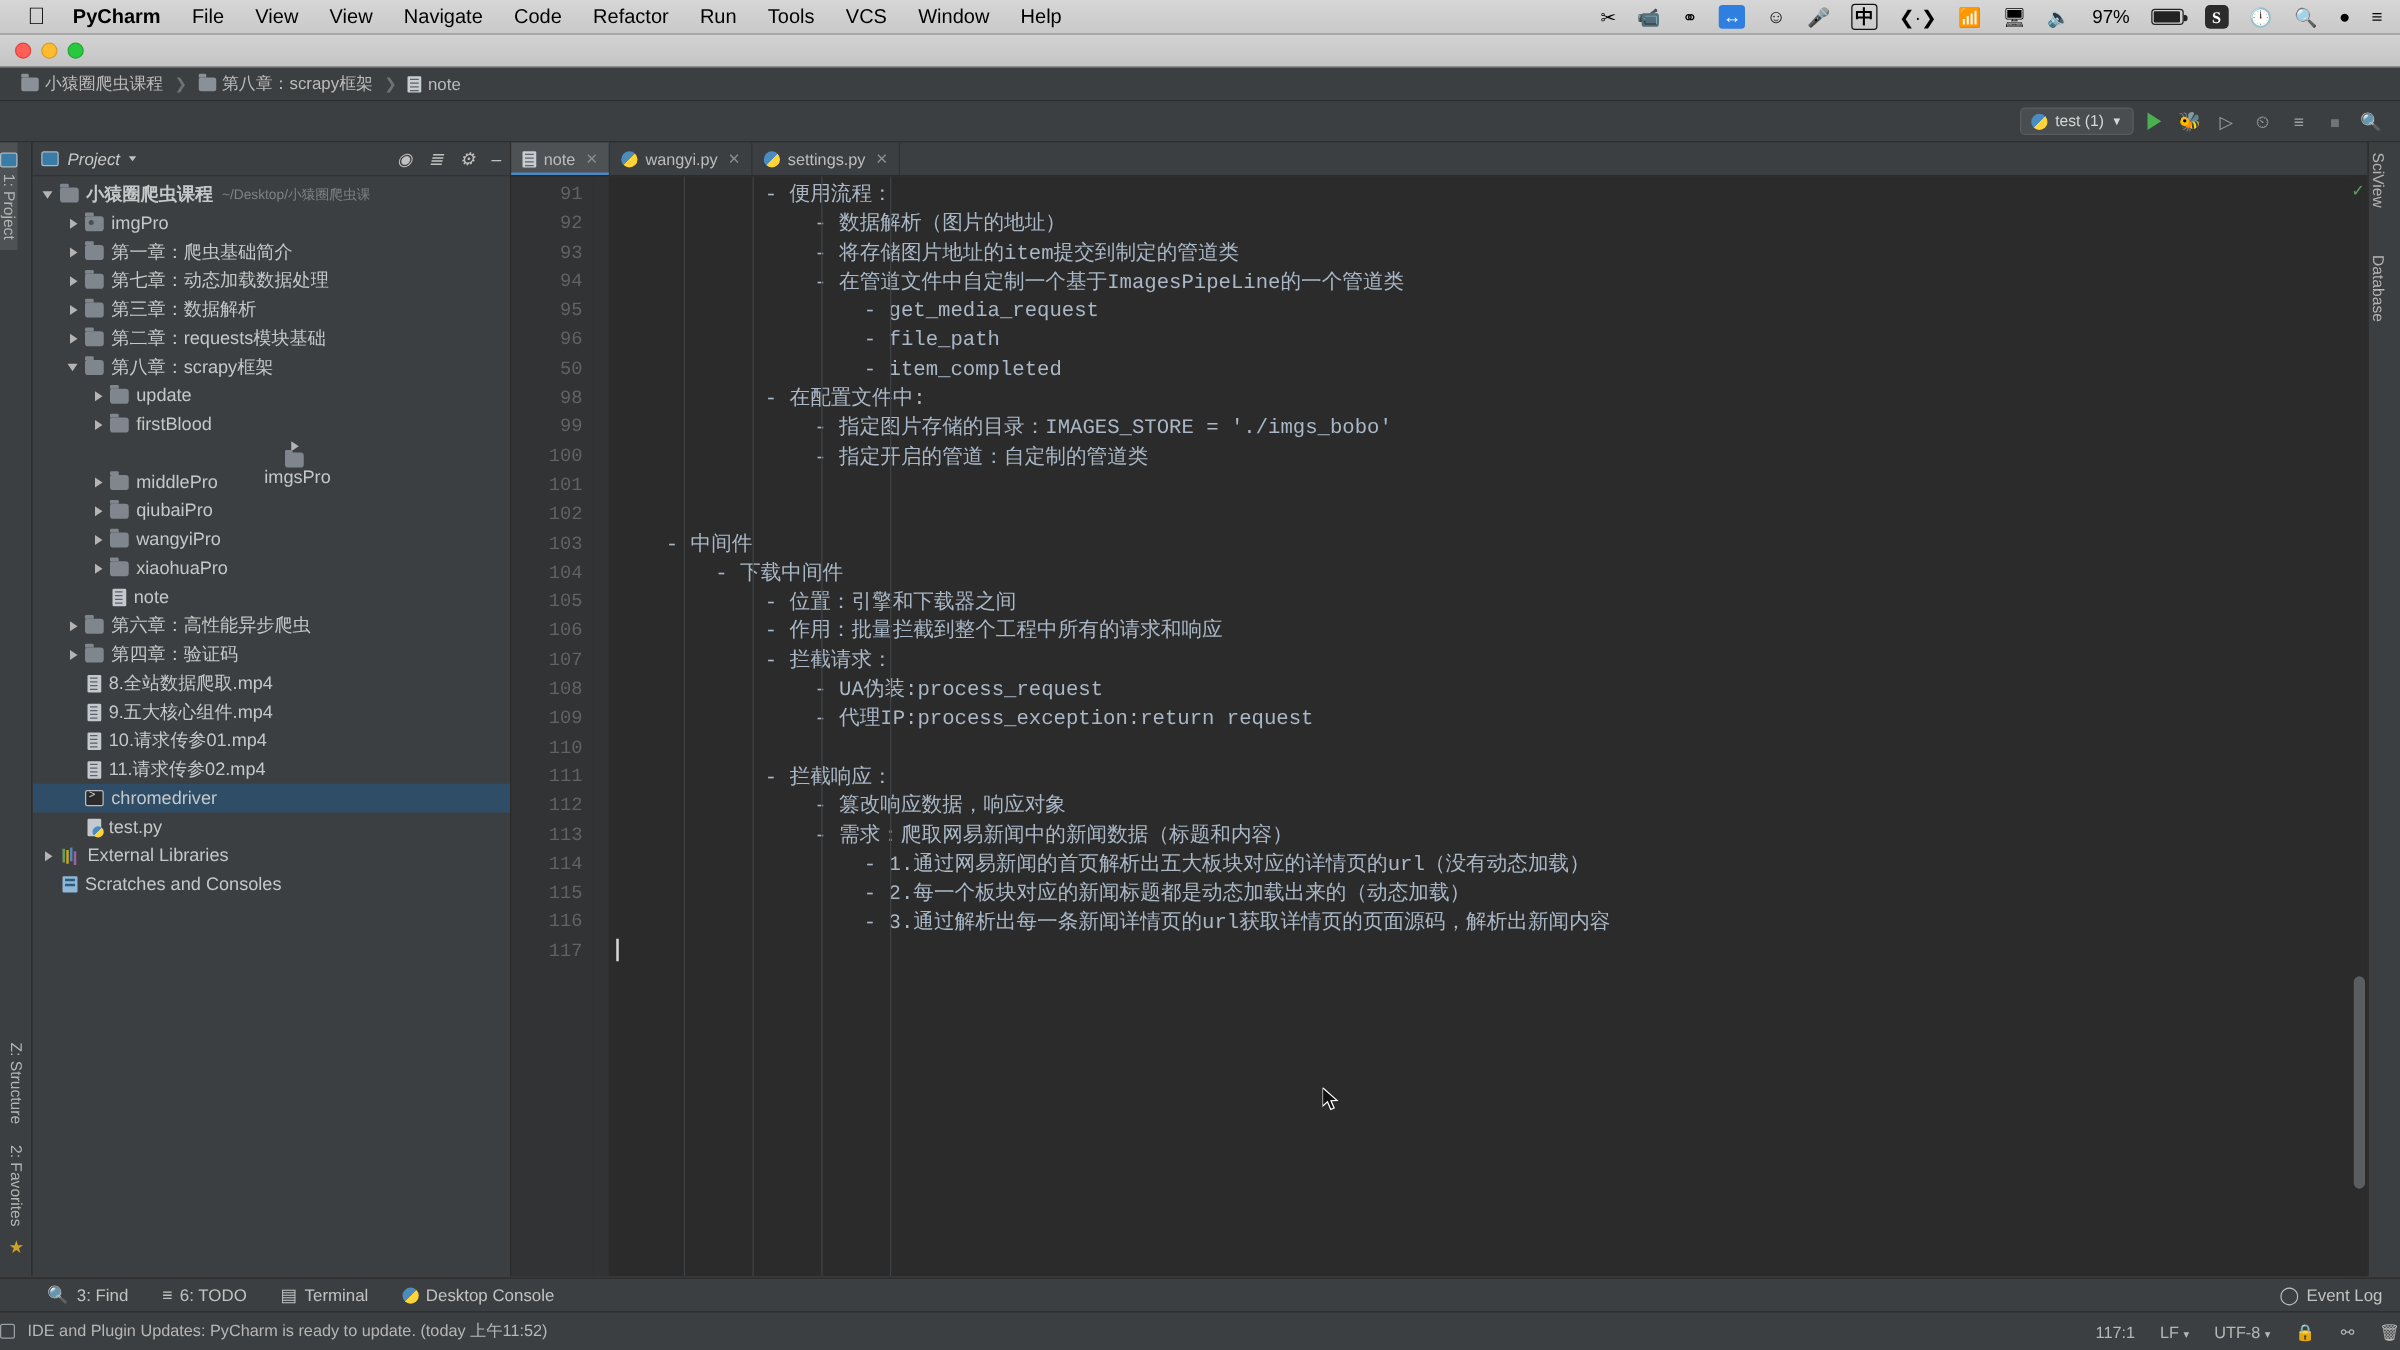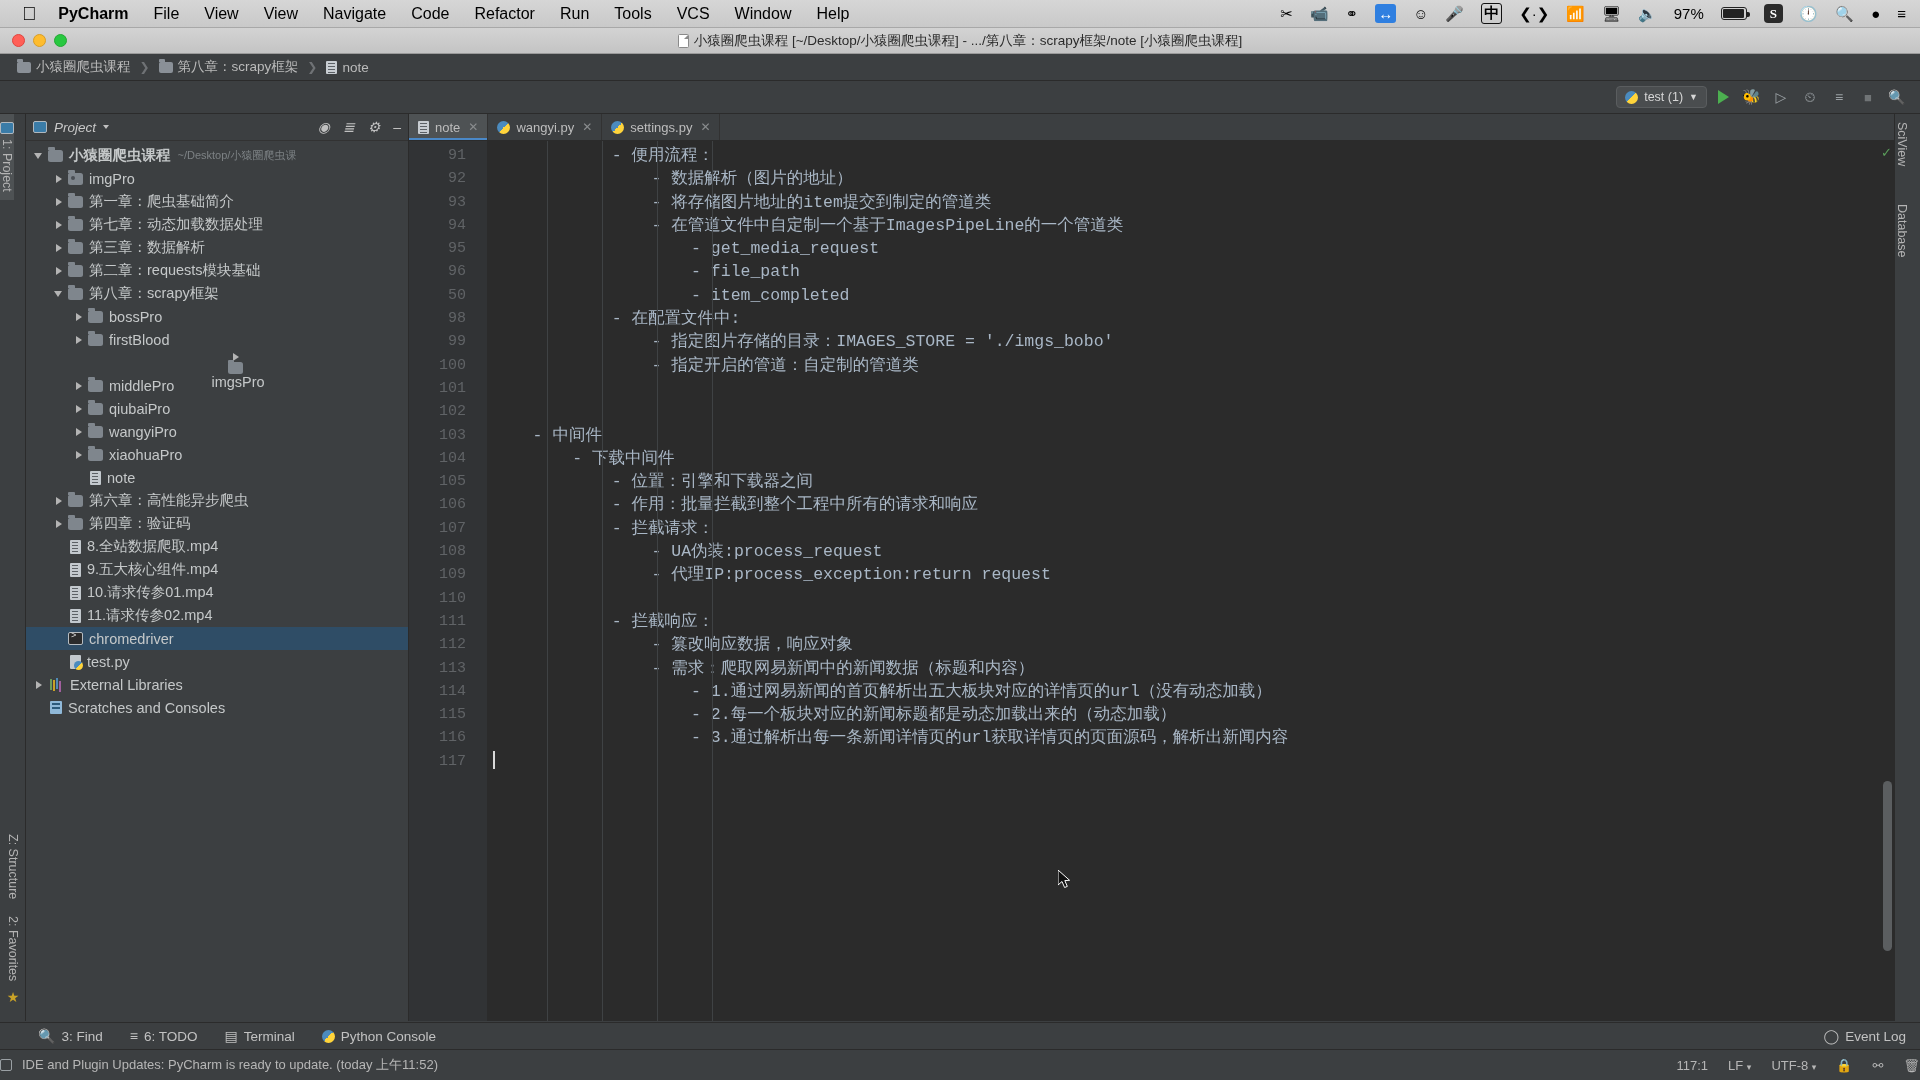--- a/index.html
+++ b/index.html
@@ -216,24 +216,20 @@
 </div>
 
 <div id="ide">
 
   <div id="titlebar">
     <div class="traffic">
       <div class="tl r"></div>
       <div class="tl y"></div>
       <div class="tl g"></div>
     </div>
-    <div id="wintitle">
-      <span class="doc-ico"></span>
-      <span>小猿圈爬虫课程 [~/Desktop/小猿圈爬虫课程] - .../第八章：scrapy框架/note [小猿圈爬虫课程]</span>
-    </div>
   </div>
 
   <div id="crumbs">
     <span class="cb">
       <span class="fold-ico"></span>
       <span>小猿圈爬虫课程</span>
     </span>
     <span class="sep">❯</span>
     <span class="cb">
       <span class="fold-ico"></span>
@@ -339,21 +335,21 @@
             <span>第二章：requests模块基础</span>
           </div>
           <div class="row" style="padding-left: 28px;">
             <span class="arw d"></span>
             <span class="ico folder"></span>
             <span>第八章：scrapy框架</span>
           </div>
           <div class="row" style="padding-left: 48px;">
             <span class="arw r"></span>
             <span class="ico folder"></span>
-            <span>bossPro</span>
+            <span>update</span>
           </div>
           <div class="row" style="padding-left: 48px;">
             <span class="arw r"></span>
             <span class="ico folder"></span>
             <span>firstBlood</span>
           </div>
           <div class="row" style="padding-left: 48px; flex-direction: column;">
             <span class="arw r"></span>
             <span class="ico folder"></span>
             <span>imgsPro</span>
@@ -544,21 +540,21 @@
     <div class="bi">
       <span class="gl">≡</span>
       <span>6: TODO</span>
     </div>
     <div class="bi">
       <span class="gl">▤</span>
       <span>Terminal</span>
     </div>
     <div class="bi">
       <span class="py-ico"></span>
-      <span>Python Console</span>
+      <span>Desktop Console</span>
     </div>
     <div class="right">
       <span class="gl">◯</span>
       <span>Event Log</span>
     </div>
   </div>
 
   <div id="status">
     <span class="mini-ico"></span>
     <span>IDE and Plugin Updates: PyCharm is ready to update. (today 上午11:52)</span>

